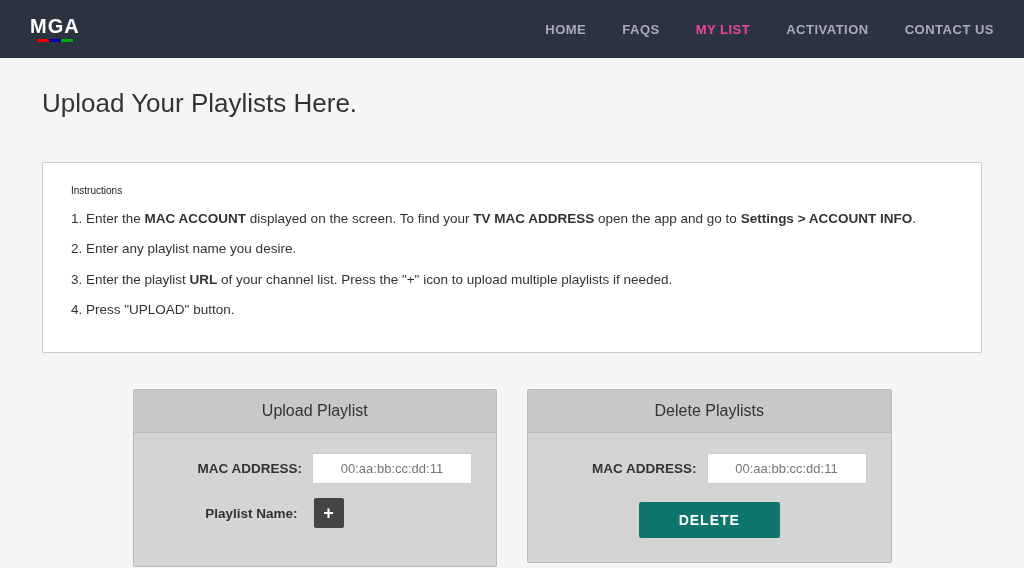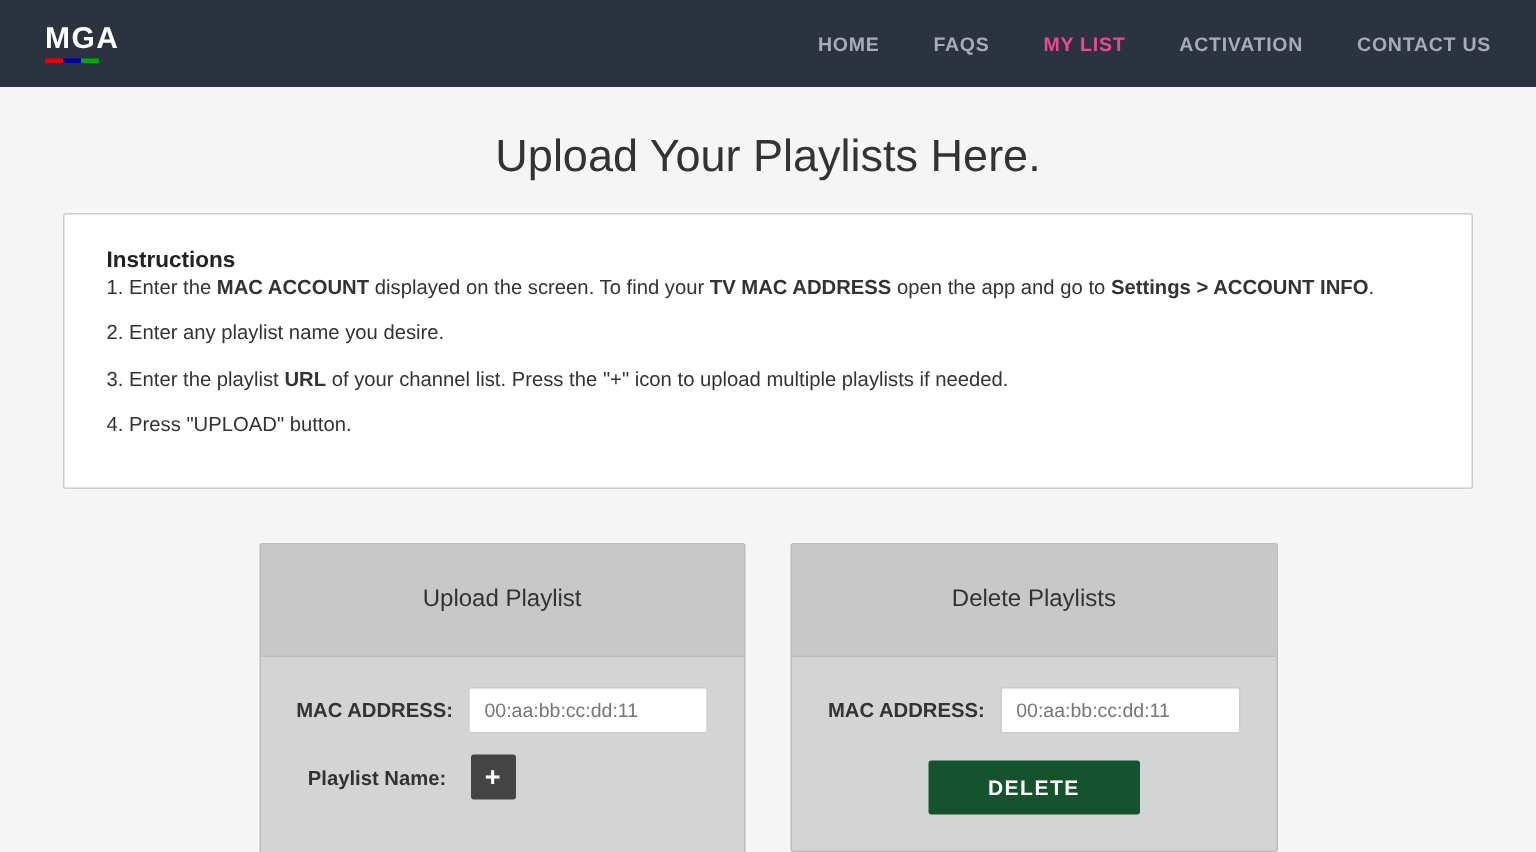--- a/index.html
+++ b/index.html
@@ -17,20 +17,21 @@
       display: flex;
       align-items: center;
       justify-content: space-between;
       padding: 0 30px;
       height: 58px;
     }
     .logo {
       display: flex;
       flex-direction: column;
       line-height: 1;
+      align-items: center;
     }
     .logo-text {
       font-size: 20px;
       font-weight: bold;
       color: white;
       letter-spacing: 1px;
     }
     .logo-line {
       height: 3px;
       width: 36px;
@@ -55,39 +56,38 @@
     }
 
     
     .main {
       max-width: 980px;
       margin: 0 auto;
       padding: 30px 20px 40px;
     }
 
     .page-title {
-      text-align: center;
-      font-size: 30px;
+      font-size: 26px;
       font-weight: 400;
       color: #333;
-      margin-bottom: 20px;
+      margin-bottom: 43px;
     }
 
     
     .instructions-box {
       border: 1px solid #ccc;
       background: white;
       padding: 22px 28px;
       margin-bottom: 36px;
       border-radius: 2px;
     }
     .instructions-box h3 {
-      font-size: 15px;
-      font-weight: bold;
-      margin-bottom: 0;
+      font-size: 10px;
+      font-weight: normal;
+      margin-bottom: 13px;
       color: #222;
     }
     .instructions-box ol {
       list-style: none;
       counter-reset: step;
     }
     .instructions-box ol li {
       margin-bottom: 10px;
       font-size: 13.5px;
       line-height: 1.5;
@@ -111,21 +111,21 @@
 
     .panel {
       background: #d4d4d4;
       border: 1px solid #bbb;
       border-radius: 2px;
       min-width: 300px;
     }
     .panel-header {
       background: #c8c8c8;
       border-bottom: 1px solid #bbb;
-      padding: 28px 20px;
+      padding: 12px 20px;
       text-align: center;
       font-size: 16px;
       font-weight: 400;
       color: #333;
     }
     .panel-body {
       padding: 20px 24px 24px;
     }
 
     
@@ -134,50 +134,52 @@
       align-items: center;
       margin-bottom: 14px;
     }
     .form-label {
       font-size: 13.5px;
       font-weight: 600;
       color: #333;
       min-width: 100px;
       text-align: right;
       margin-right: 10px;
+      margin-left: 40px;
     }
     .form-input {
       border: 1px solid #ccc;
       background: white;
       padding: 7px 10px;
       font-size: 13px;
       color: #666;
       width: 160px;
       border-radius: 2px;
       outline: none;
+      text-align: center;
     }
 
     .add-btn {
       background: #444;
       color: white;
       border: none;
       width: 30px;
       height: 30px;
       font-size: 18px;
       font-weight: bold;
       cursor: pointer;
       margin-left: 6px;
       border-radius: 2px;
       display: flex;
       align-items: center;
       justify-content: center;
     }
 
     .delete-btn {
-      background: #14532d;
+      background: #0f766e;
       color: white;
       border: none;
       padding: 10px 40px;
       font-size: 14px;
       font-weight: bold;
       letter-spacing: 1px;
       cursor: pointer;
       border-radius: 2px;
       text-transform: uppercase;
       display: block;

